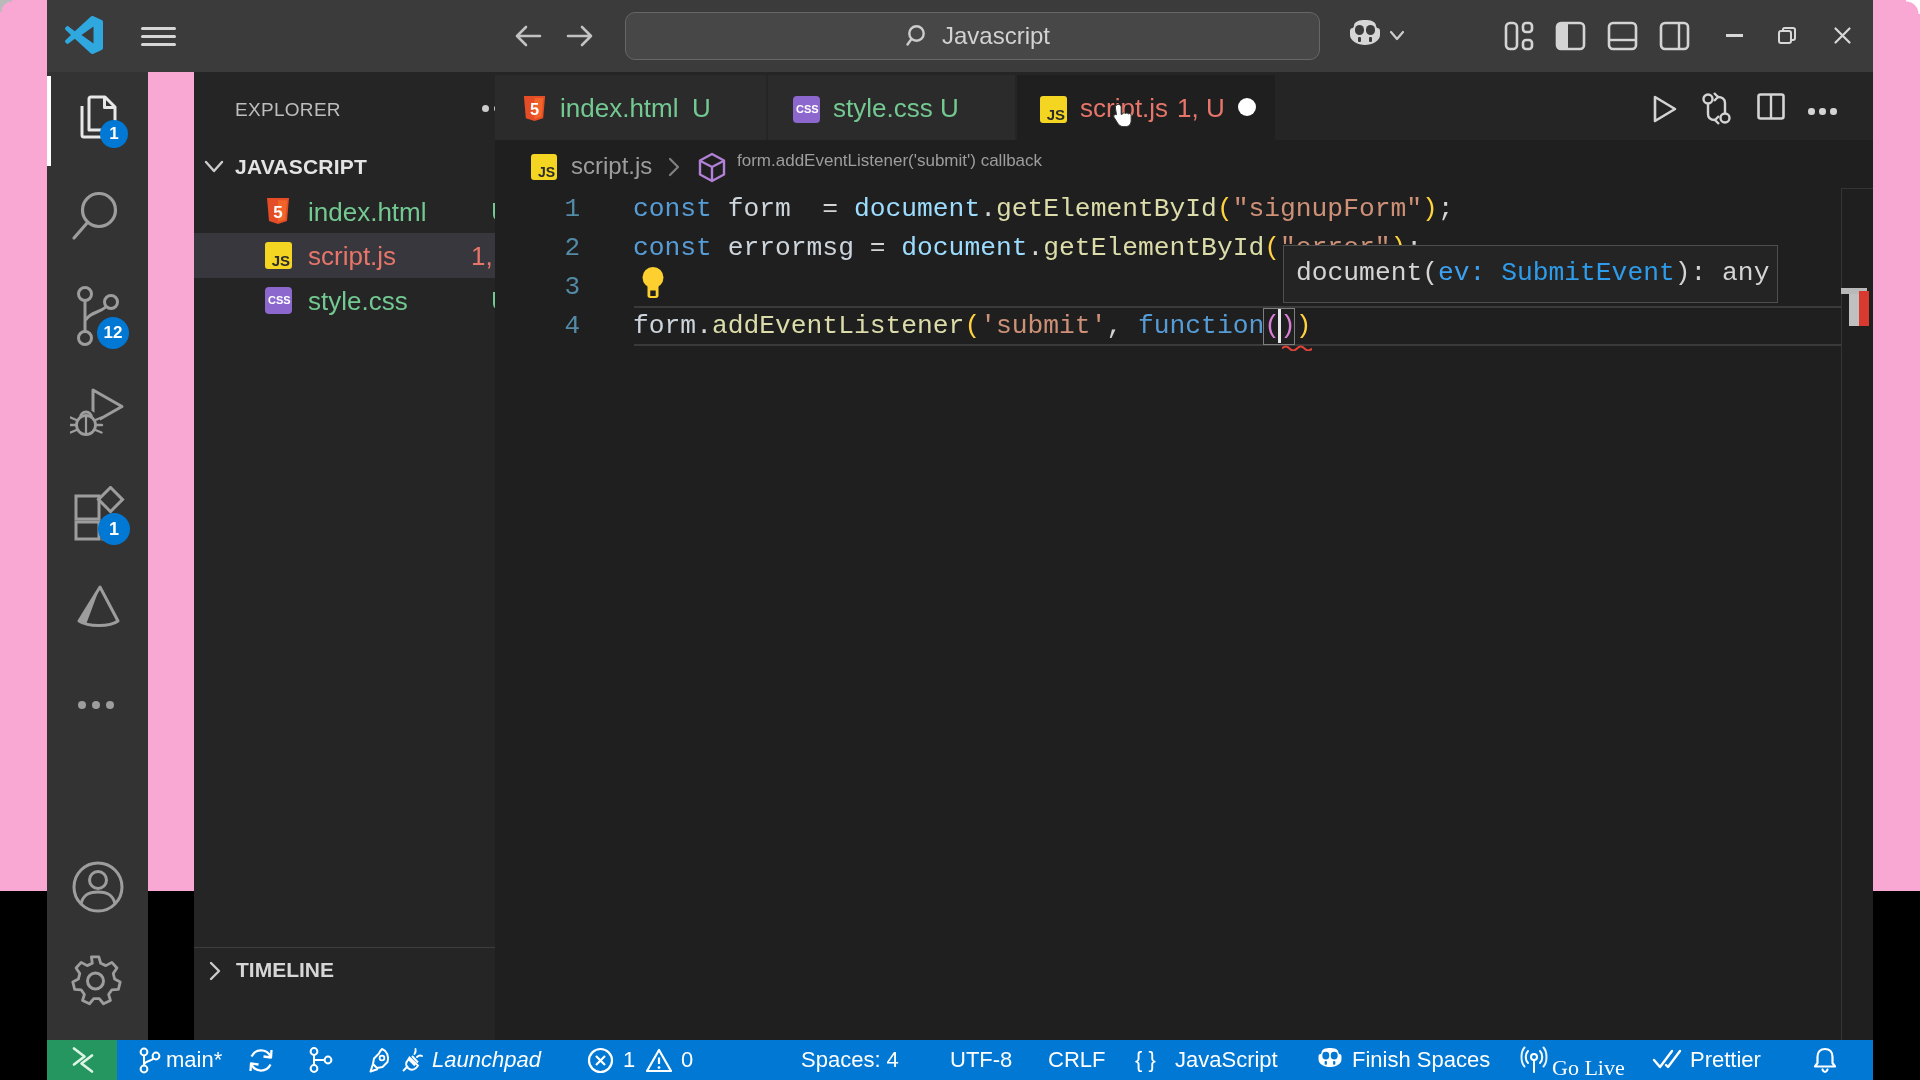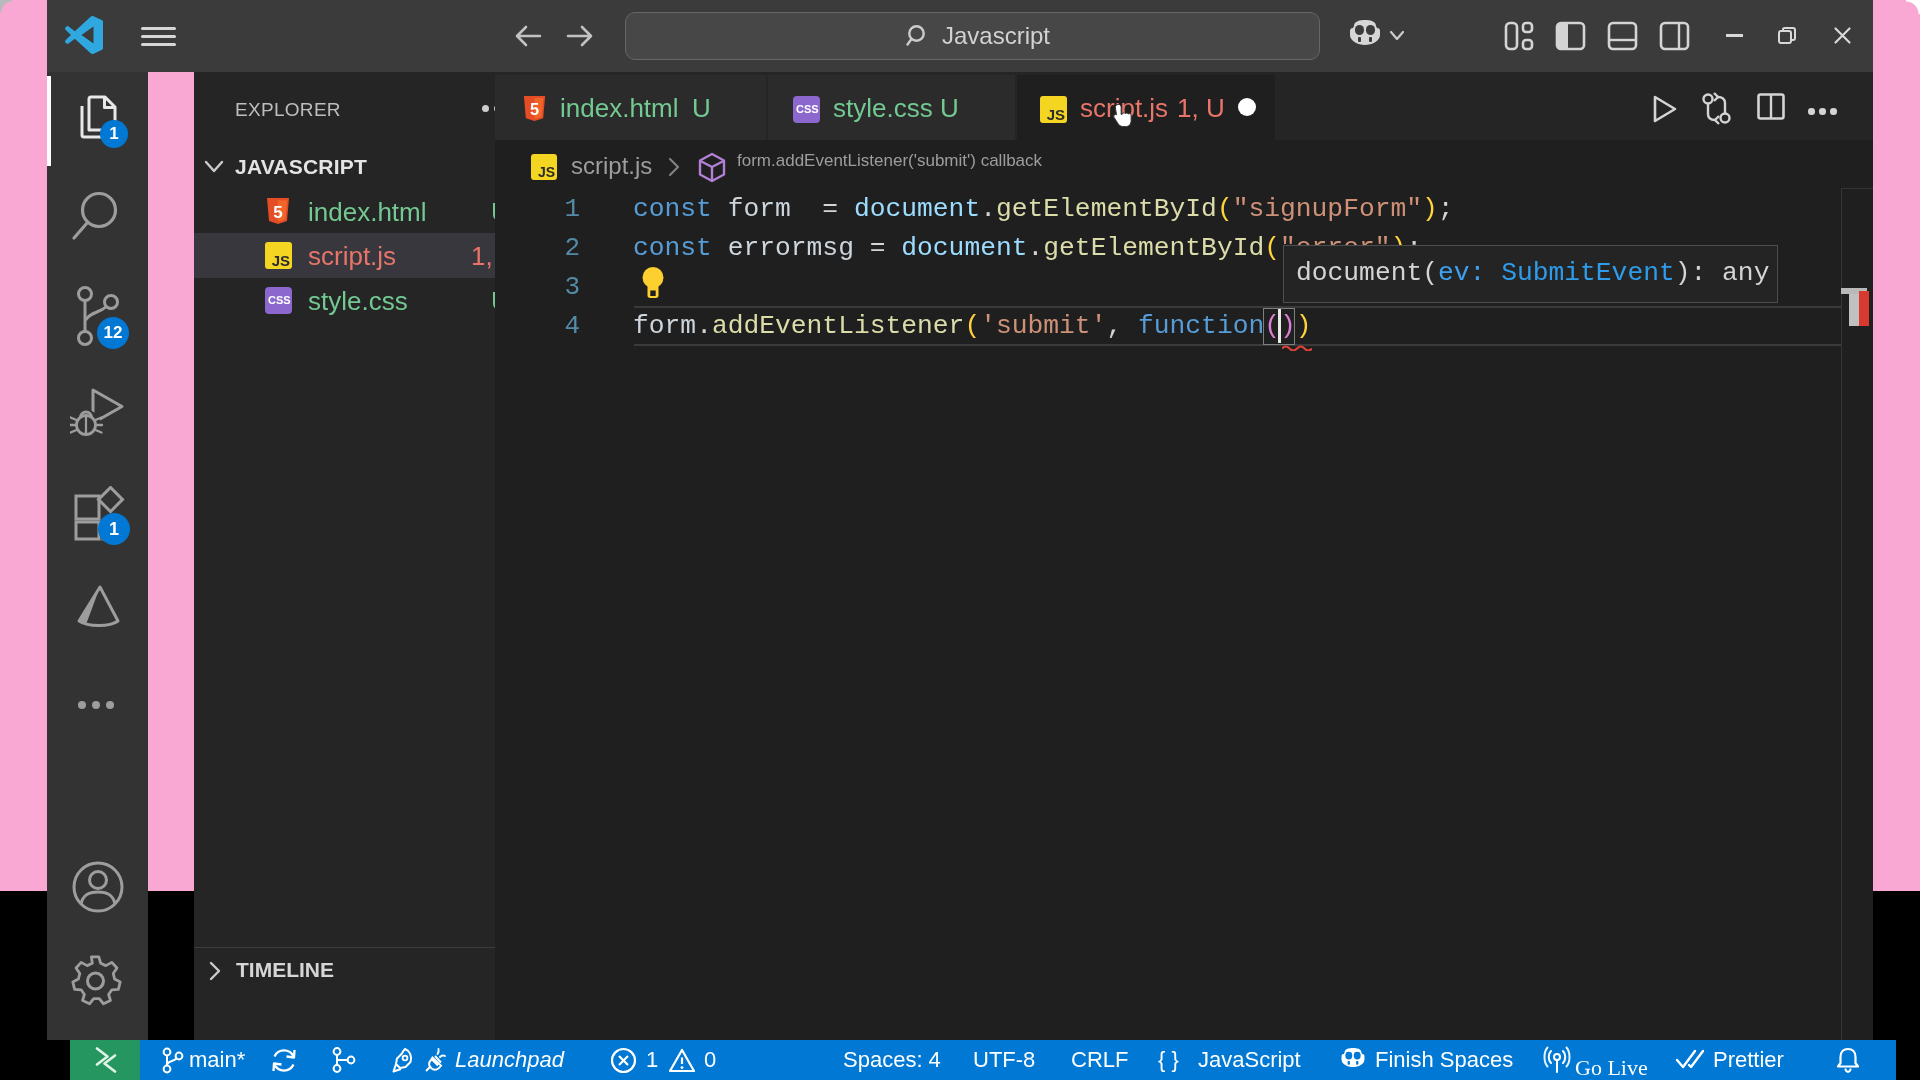--- a/index.html
+++ b/index.html
@@ -9,21 +9,21 @@
   #page { position:relative; width:1920px; height:891px; background:#f9a8d4; }
   .wedge-tl { left:0; top:0; width:12px; height:12px;
     background:radial-gradient(circle at 12px 12px, rgba(0,0,0,0) 10px, #b9b9b9 11px); }
   .wedge-tr { left:1906px; top:0; width:14px; height:14px;
     background:radial-gradient(circle at 0 14px, rgba(0,0,0,0) 12px, #ffffff 13px); }
   #titlebar { left:47px; top:0; width:1826px; height:72px; background:#3b3b3b; }
   #activitybar { left:47px; top:72px; width:101px; height:968px; background:#333333; }
   #sidebar { left:148px; top:72px; width:347px; height:968px; background:#252526;margin-left:46px; }
   #editor { left:495px; top:72px; width:1378px; height:968px; background:#1f1f1f; }
   #statusbar { left:47px; top:1040px; width:1826px; height:40px; background:#0078d4;
-    color:#fff; font-size:22px;margin-left:23px; }
+    color:#fff; font-size:22px; }
   .mono { font-family:"Liberation Mono", monospace; }
 </style>
 </head>
 <body>
 <div id="page">
   <div class="abs wedge-tl"></div>
   <div class="abs wedge-tr"></div>
   <div class="abs" id="titlebar">
 
     <svg class="abs" style="left:18px;top:16px;" width="38" height="38" viewBox="0 0 100 100">
@@ -329,21 +329,21 @@
       <path d="M9 9 L18 18 M18 9 L9 18" stroke="#fff" stroke-width="2.2"></path>
     </svg>
     <div class="abs" style="left:576px;top:7px;">1</div>
     <svg class="abs" style="left:598px;top:7px;" width="28" height="27" viewBox="0 0 28 27">
       <path d="M14 3 L26 24 L2 24 Z" stroke="#fff" stroke-width="2.2" fill="none" stroke-linejoin="round"></path>
       <path d="M14 10.5 L14 17" stroke="#fff" stroke-width="2.2"></path>
       <circle cx="14" cy="20.6" r="1.4" fill="#fff"></circle>
     </svg>
     <div class="abs" style="left:634px;top:7px;">0</div>
 
-    <div class="abs" style="left:773px;top:7px;text-align:right;">Spaces: 4</div>
+    <div class="abs" style="left:754px;top:7px;text-align:right;">Spaces: 4</div>
     <div class="abs" style="left:903px;top:7px;">UTF-8</div>
     <div class="abs" style="left:1001px;top:7px;">CRLF</div>
     <div class="abs" style="left:1088px;top:7px;">{ }</div>
     <div class="abs" style="left:1128px;top:7px;">JavaScript</div>
     <svg class="abs" style="left:1268px;top:8px;" width="30" height="26" viewBox="0 0 38 34">
       <path fill="#fff" d="M8 6 C8 1 14 0 19 0 C24 0 30 1 30 6 L31 8 C33 8 34 9 34 11 L34 15 C34 21 26 25 19 25 C12 25 4 21 4 15 L4 11 C4 9 5 8 7 8 Z"></path>
       <rect x="9" y="5" width="9" height="10" rx="4.5" fill="#0078d4"></rect>
       <rect x="20" y="5" width="9" height="10" rx="4.5" fill="#0078d4"></rect>
       <rect x="12" y="17" width="3" height="5" rx="1" fill="#0078d4"></rect>
       <rect x="23" y="17" width="3" height="5" rx="1" fill="#0078d4"></rect>

